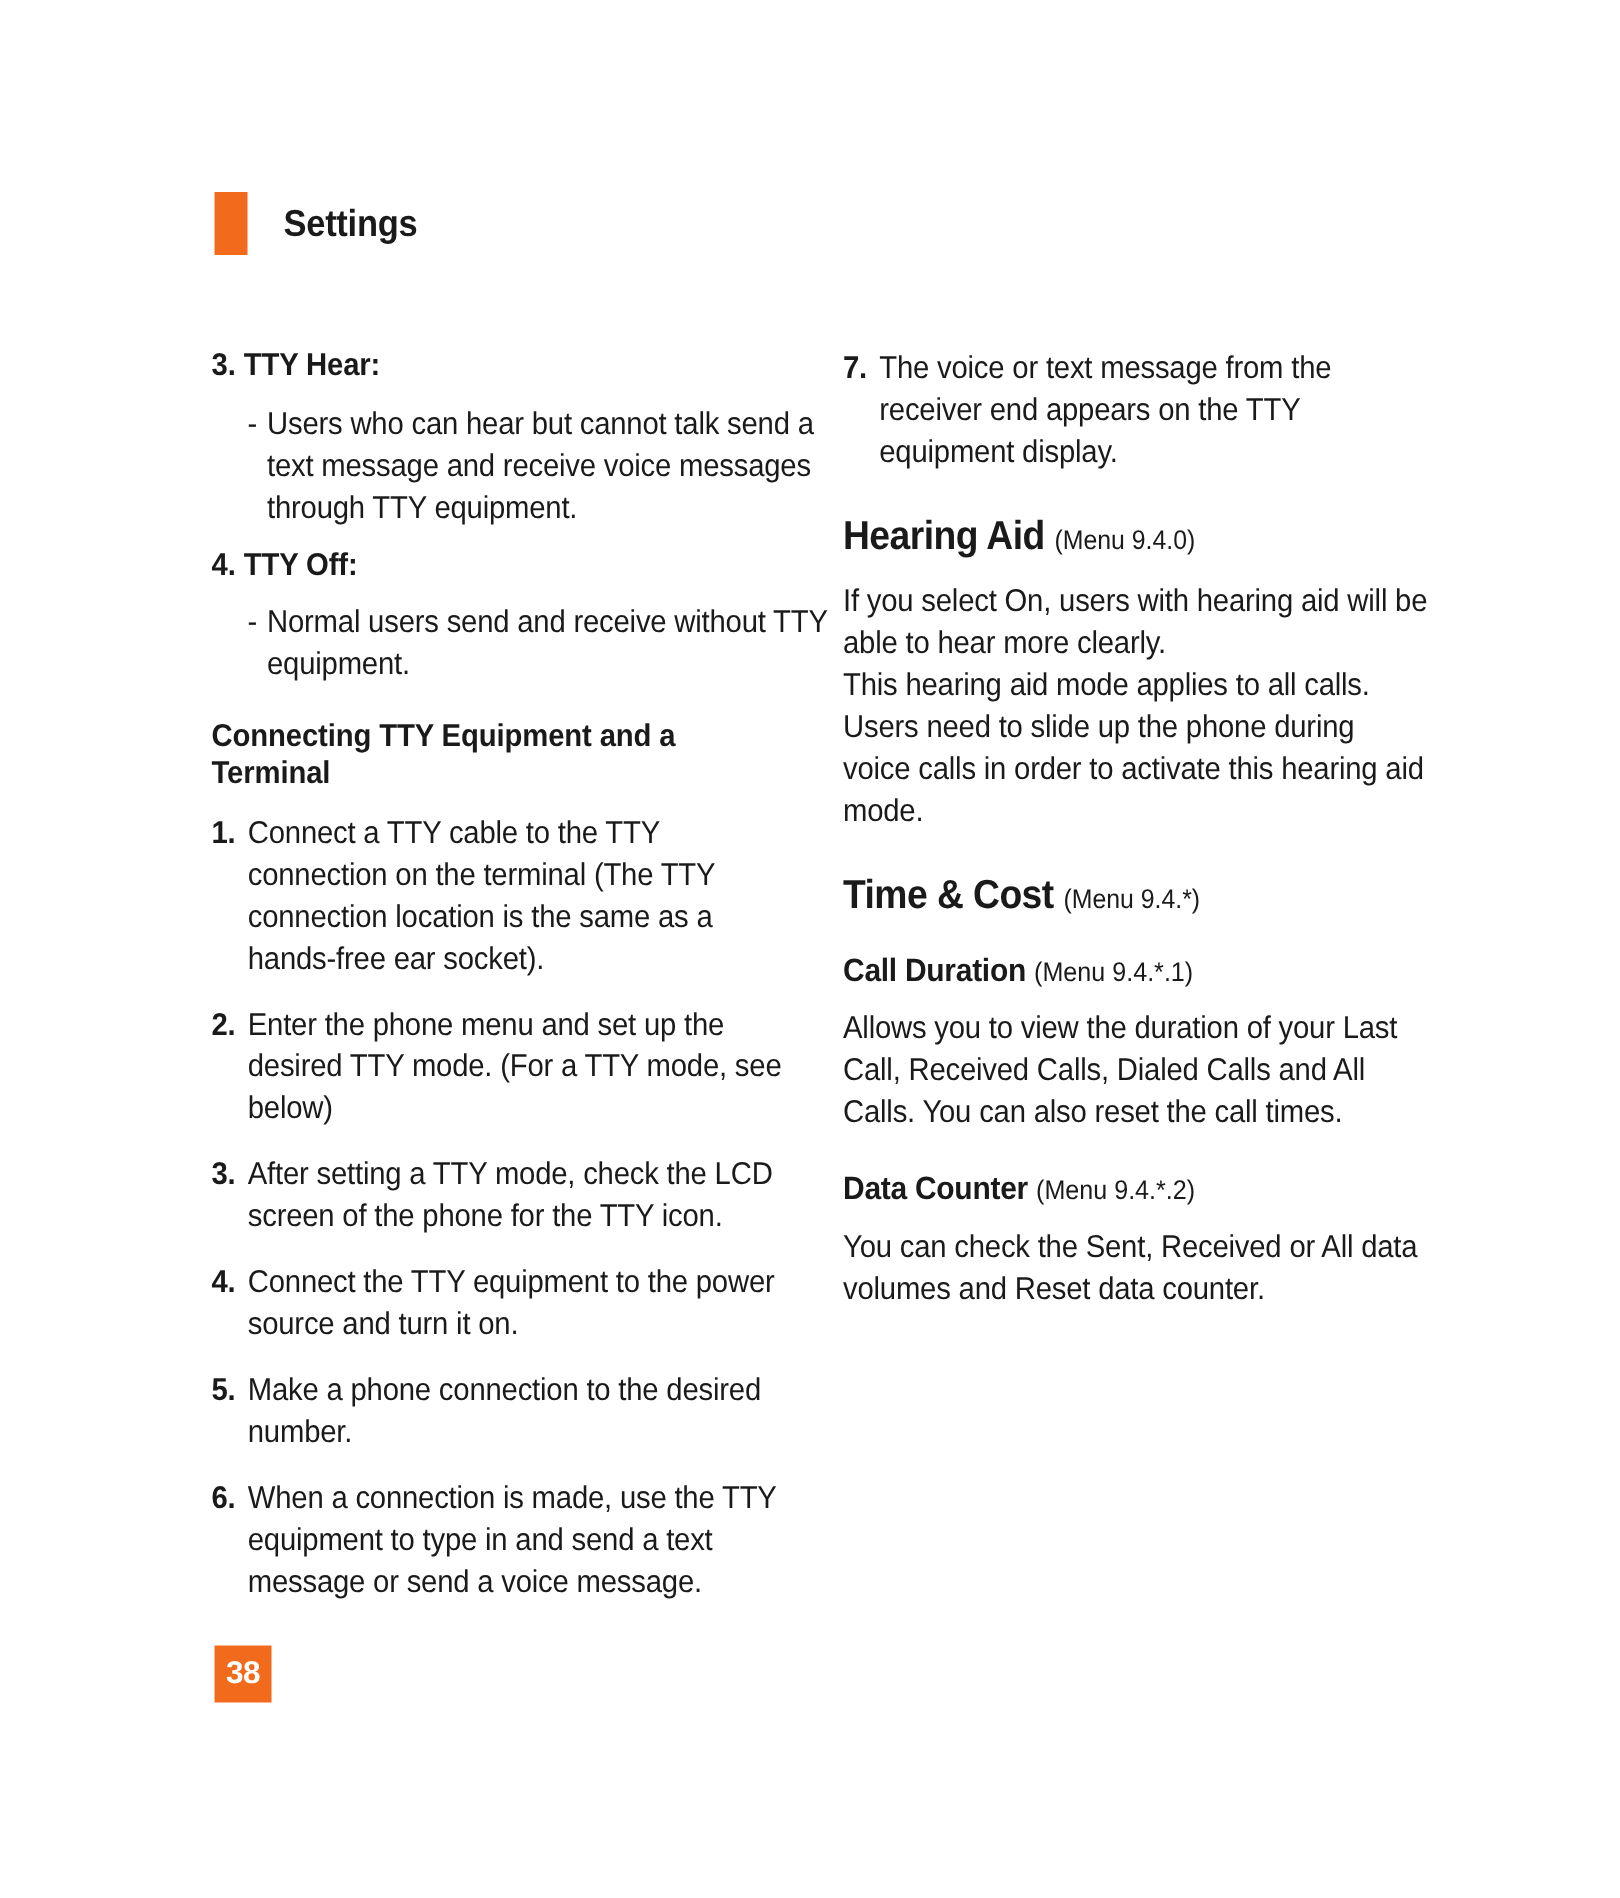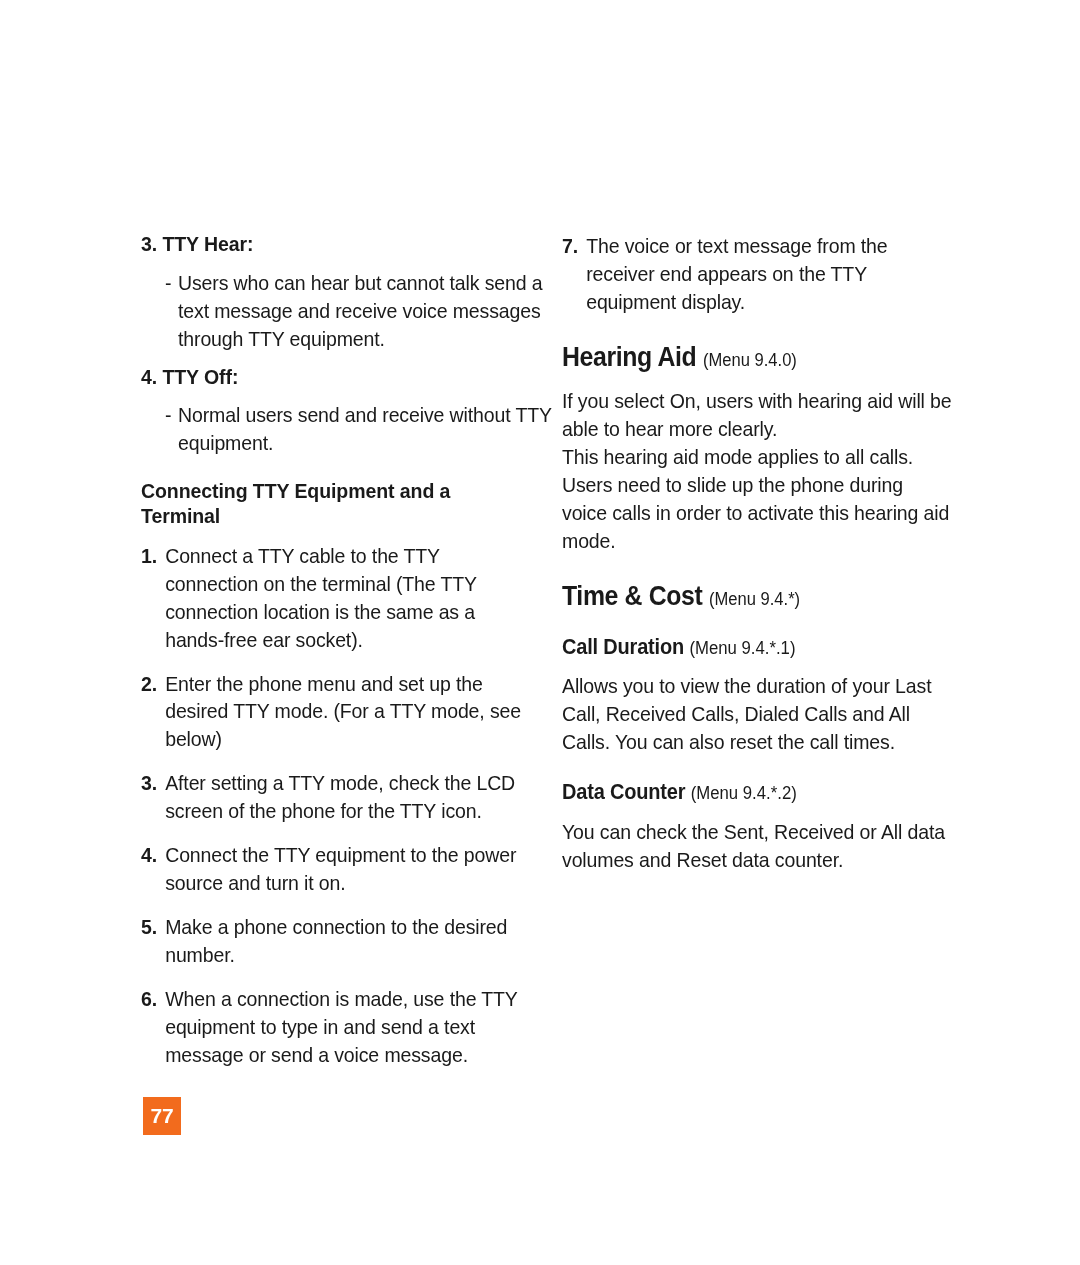--- a/index.html
+++ b/index.html
@@ -174,20 +174,24 @@
     align-items: center;
     justify-content: center;
     letter-spacing: -0.3px;
   }
 </style>
 </head>
 <body>
 
 <div class="page">
 
+  <div class="page-header">
+    <div class="header-bar"></div>
+    <div class="header-title">Settings</div>
+  </div>
 
   <div class="columns">
 
     <div class="col">
 
       <div class="h-num">3. TTY Hear:</div>
 
       <div class="dash-item">
         <span class="dash">-</span>
         <span class="dash-text">Users who can hear but cannot talk send a text message and receive voice messages through TTY equipment.</span>
@@ -260,15 +264,15 @@
       <div class="h-sub">
         <span>Data Counter</span>
         <span class="menu-ref">(Menu 9.4.*.2)</span>
       </div>
 
       <div class="para">You can check the Sent, Received or All data volumes and Reset data counter.</div>
 
     </div>
   </div>
 
-  <div class="page-number">77</div>
+  <div class="page-number">38</div>
 
 </div>
 
 </body></html>

